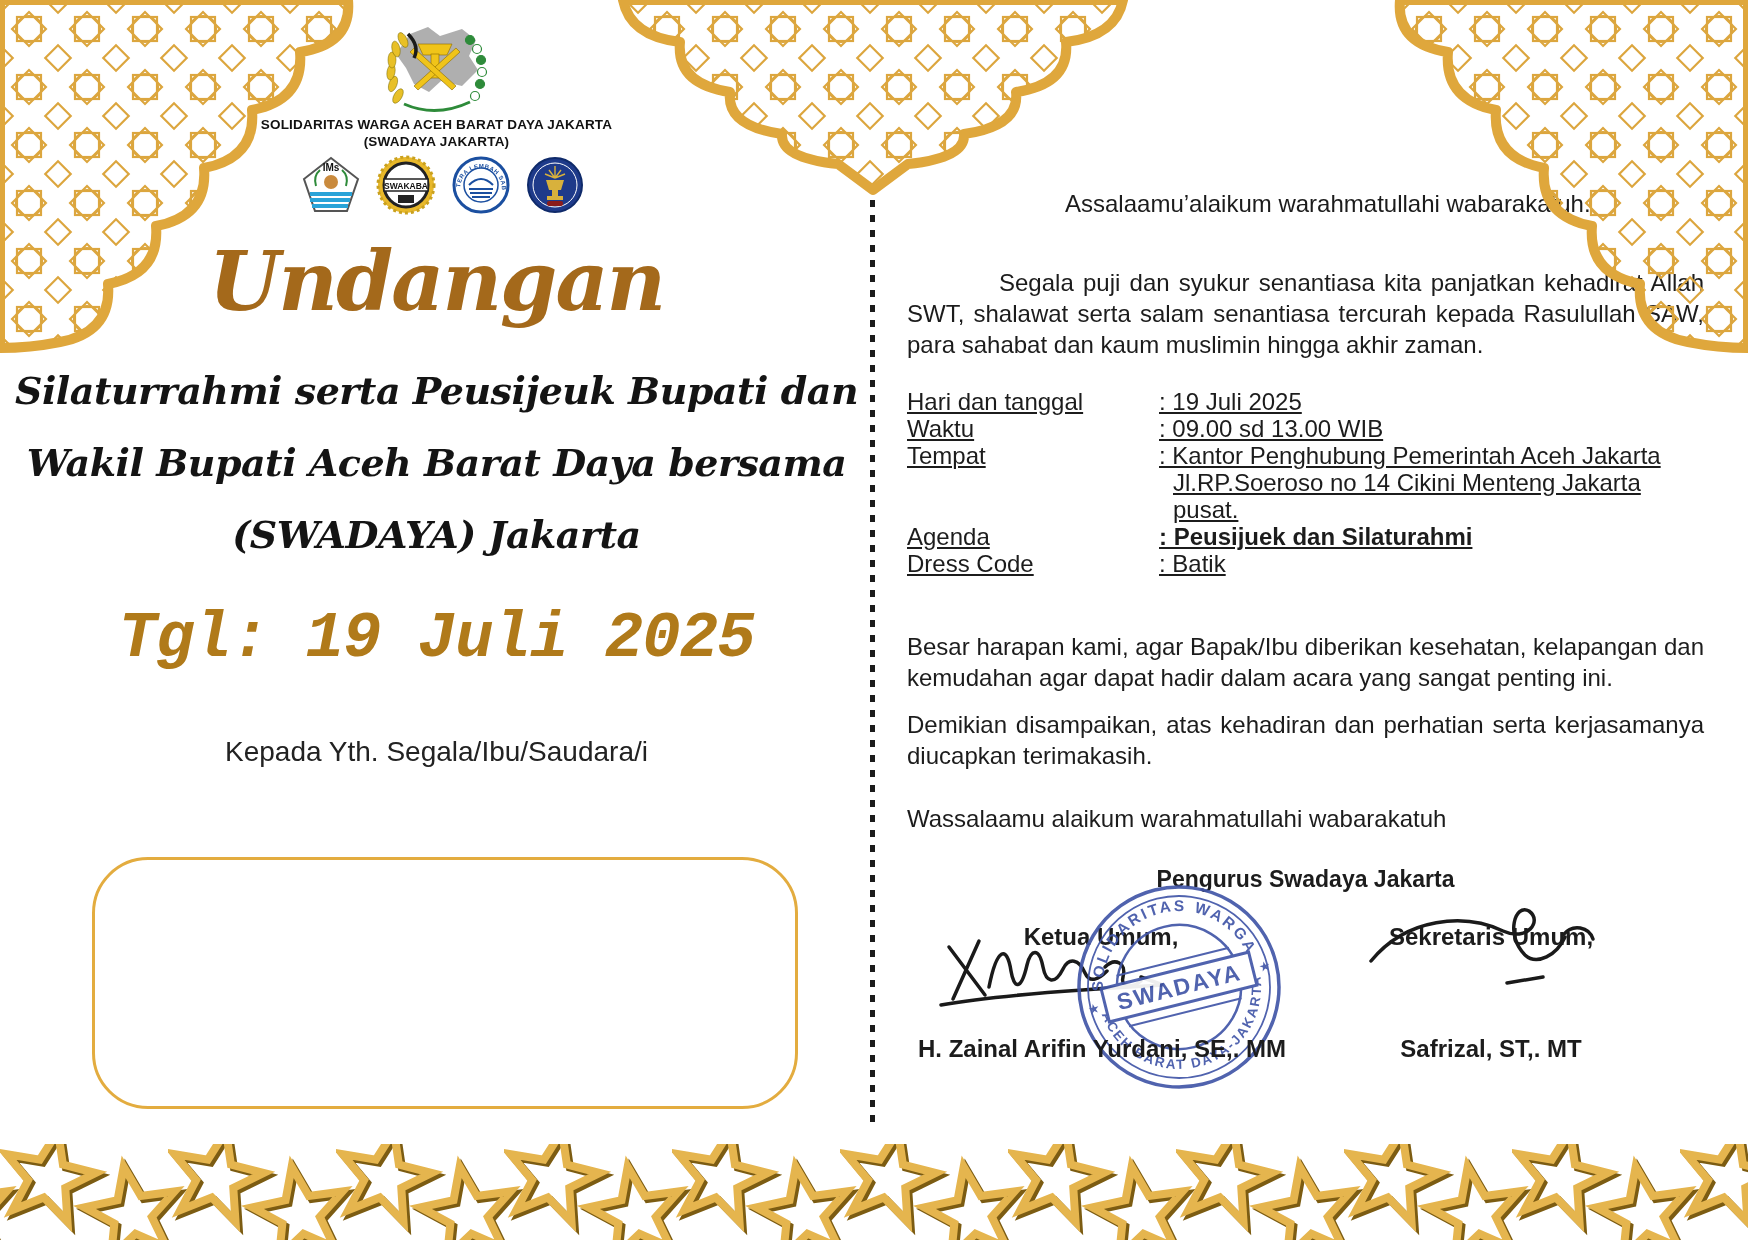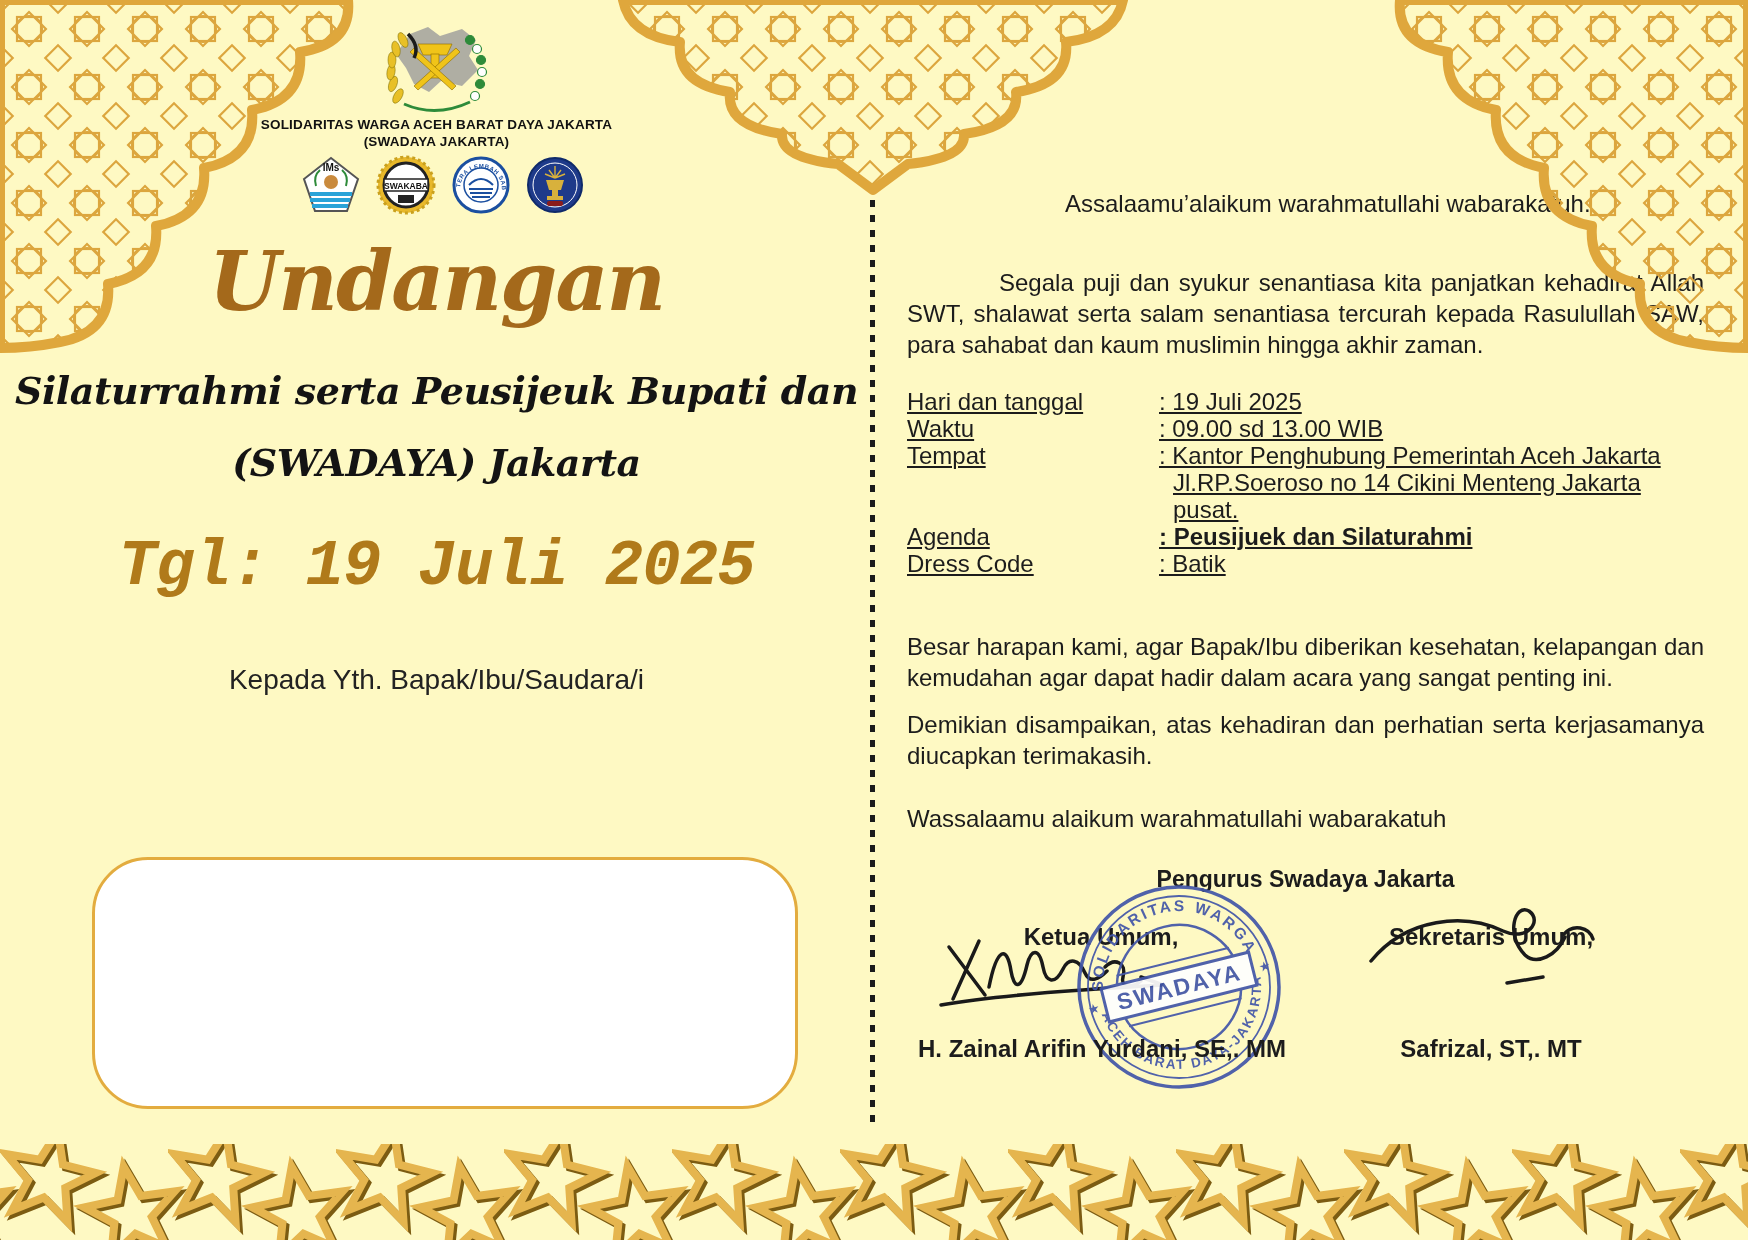--- a/index.html
+++ b/index.html
@@ -1,17 +1,17 @@
 <!DOCTYPE html>
 <html><head>
 <meta charset="utf-8">
 <style>
   html,body{margin:0;padding:0;background:#888;}
   .page{
-    position:relative; width:1748px; height:1240px; background:#fef9c3;
+    position:relative; width:1748px; height:1240px; background:#ffffff;
     overflow:hidden; font-family:"Liberation Sans", sans-serif; color:#1c1c1c;
     margin:0 auto;
   }
   
   .ornament-top{position:absolute;left:0;top:0;width:1748px;height:420px;z-index:6;pointer-events:none;}
   .ornament-bottom{position:absolute;left:0;bottom:0;width:1748px;height:96px;z-index:5;pointer-events:none;}
   .divider{
     position:absolute;left:870px;top:200px;width:5px;height:930px;z-index:2;
     background-image:repeating-linear-gradient(to bottom,#1b1b1b 0 7px,transparent 7px 15px);
   }
@@ -174,26 +174,27 @@
         <rect x="21" y="40" width="16" height="4" fill="#d8b13c"></rect>
         <path d="M29,10 v12 M23,14 l6,8 M35,14 l-6,8 M19,18 l10,4 M39,18 l-10,4" stroke="#d8b13c" stroke-width="1.4"></path>
         <rect x="21" y="45" width="16" height="5" rx="2" fill="#8a1c1c"></rect>
       </svg>
     </div>
 
     <div class="inv-title">Undangan</div>
 
     <div class="inv-subtitle">
       <div>Silaturrahmi serta Peusijeuk Bupati dan</div>
+      <div>Wakil Bupati Aceh Barat Daya bersama</div>
       <div>(SWADAYA) Jakarta</div>
     </div>
 
     <div class="inv-date">Tgl: 19 Juli 2025</div>
 
-    <div class="recipient">Kepada Yth. Bapak/Ibu/Saudara/i</div>
+    <div class="recipient">Kepada Yth. Segala/Ibu/Saudara/i</div>
 
     <div class="name-box"></div>
   </div>
 
   <div class="col-right">
 
     <div class="salutation">Assalaamu’alaikum warahmatullahi wabarakatuh.</div>
 
     <div class="para indent p-opening">Segala puji dan syukur senantiasa kita panjatkan kehadirat Allah SWT, shalawat serta salam senantiasa tercurah kepada Rasulullah SAW, para sahabat dan kaum muslimin hingga akhir zaman.</div>
 

